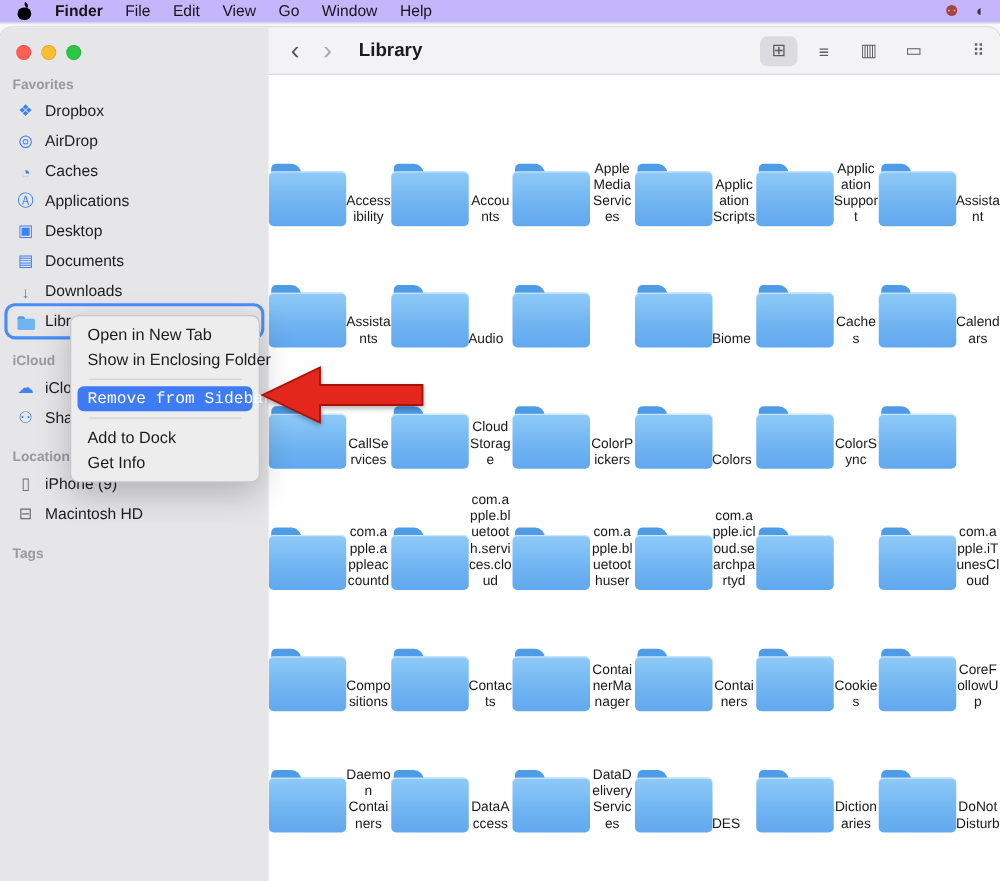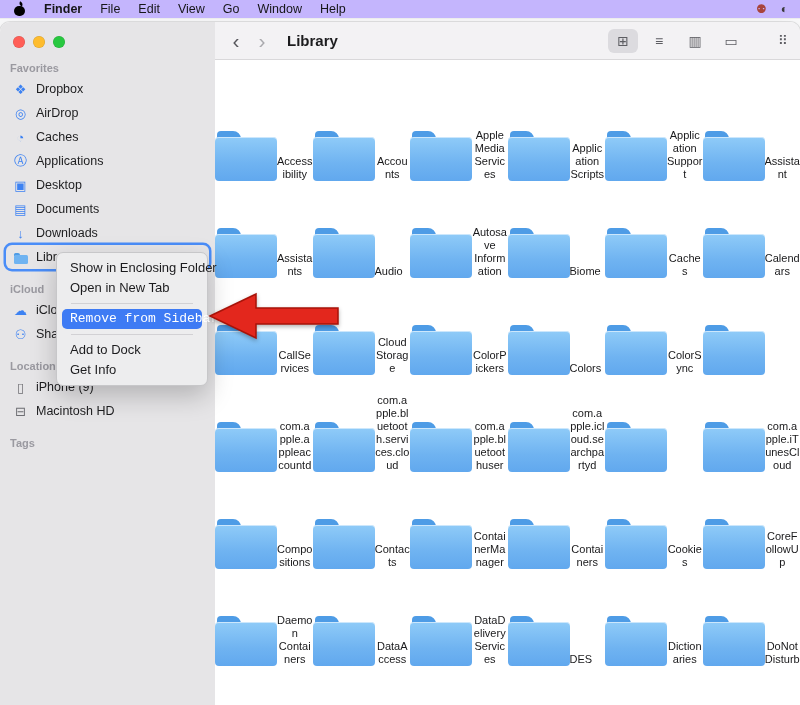--- a/index.html
+++ b/index.html
@@ -261,21 +261,20 @@
             <div class="flabel">Assistants</div>
           </div>
         
           <div class="cell">
             <div class="folder"></div>
             <div class="flabel">Audio</div>
           </div>
         
           <div class="cell">
             <div class="folder"></div>
-            <div class="flabel">Autosave Information</div>
           </div>
         
           <div class="cell">
             <div class="folder"></div>
             <div class="flabel">Biome</div>
           </div>
         
           <div class="cell">
             <div class="folder"></div>
             <div class="flabel">Caches</div>
@@ -431,23 +430,23 @@
             <div class="folder"></div>
           </div>
         </div>
     </div>
   </div>
 </div>
 
 <div class="context-menu">
   <div>
 
+      <div class="menu-item">Open in New Tab</div>
+
       <div class="menu-item">Show in Enclosing Folder</div>
-
-      <div class="menu-item">Open in New Tab</div>
     </div>
   <div class="menu-sep"></div>
   <div>
 
       <div class="menu-item" data-highlighted="true">Remove from Sidebar</div>
     </div>
   <div class="menu-sep"></div>
   <div>
 
       <div class="menu-item">Add to Dock</div>

